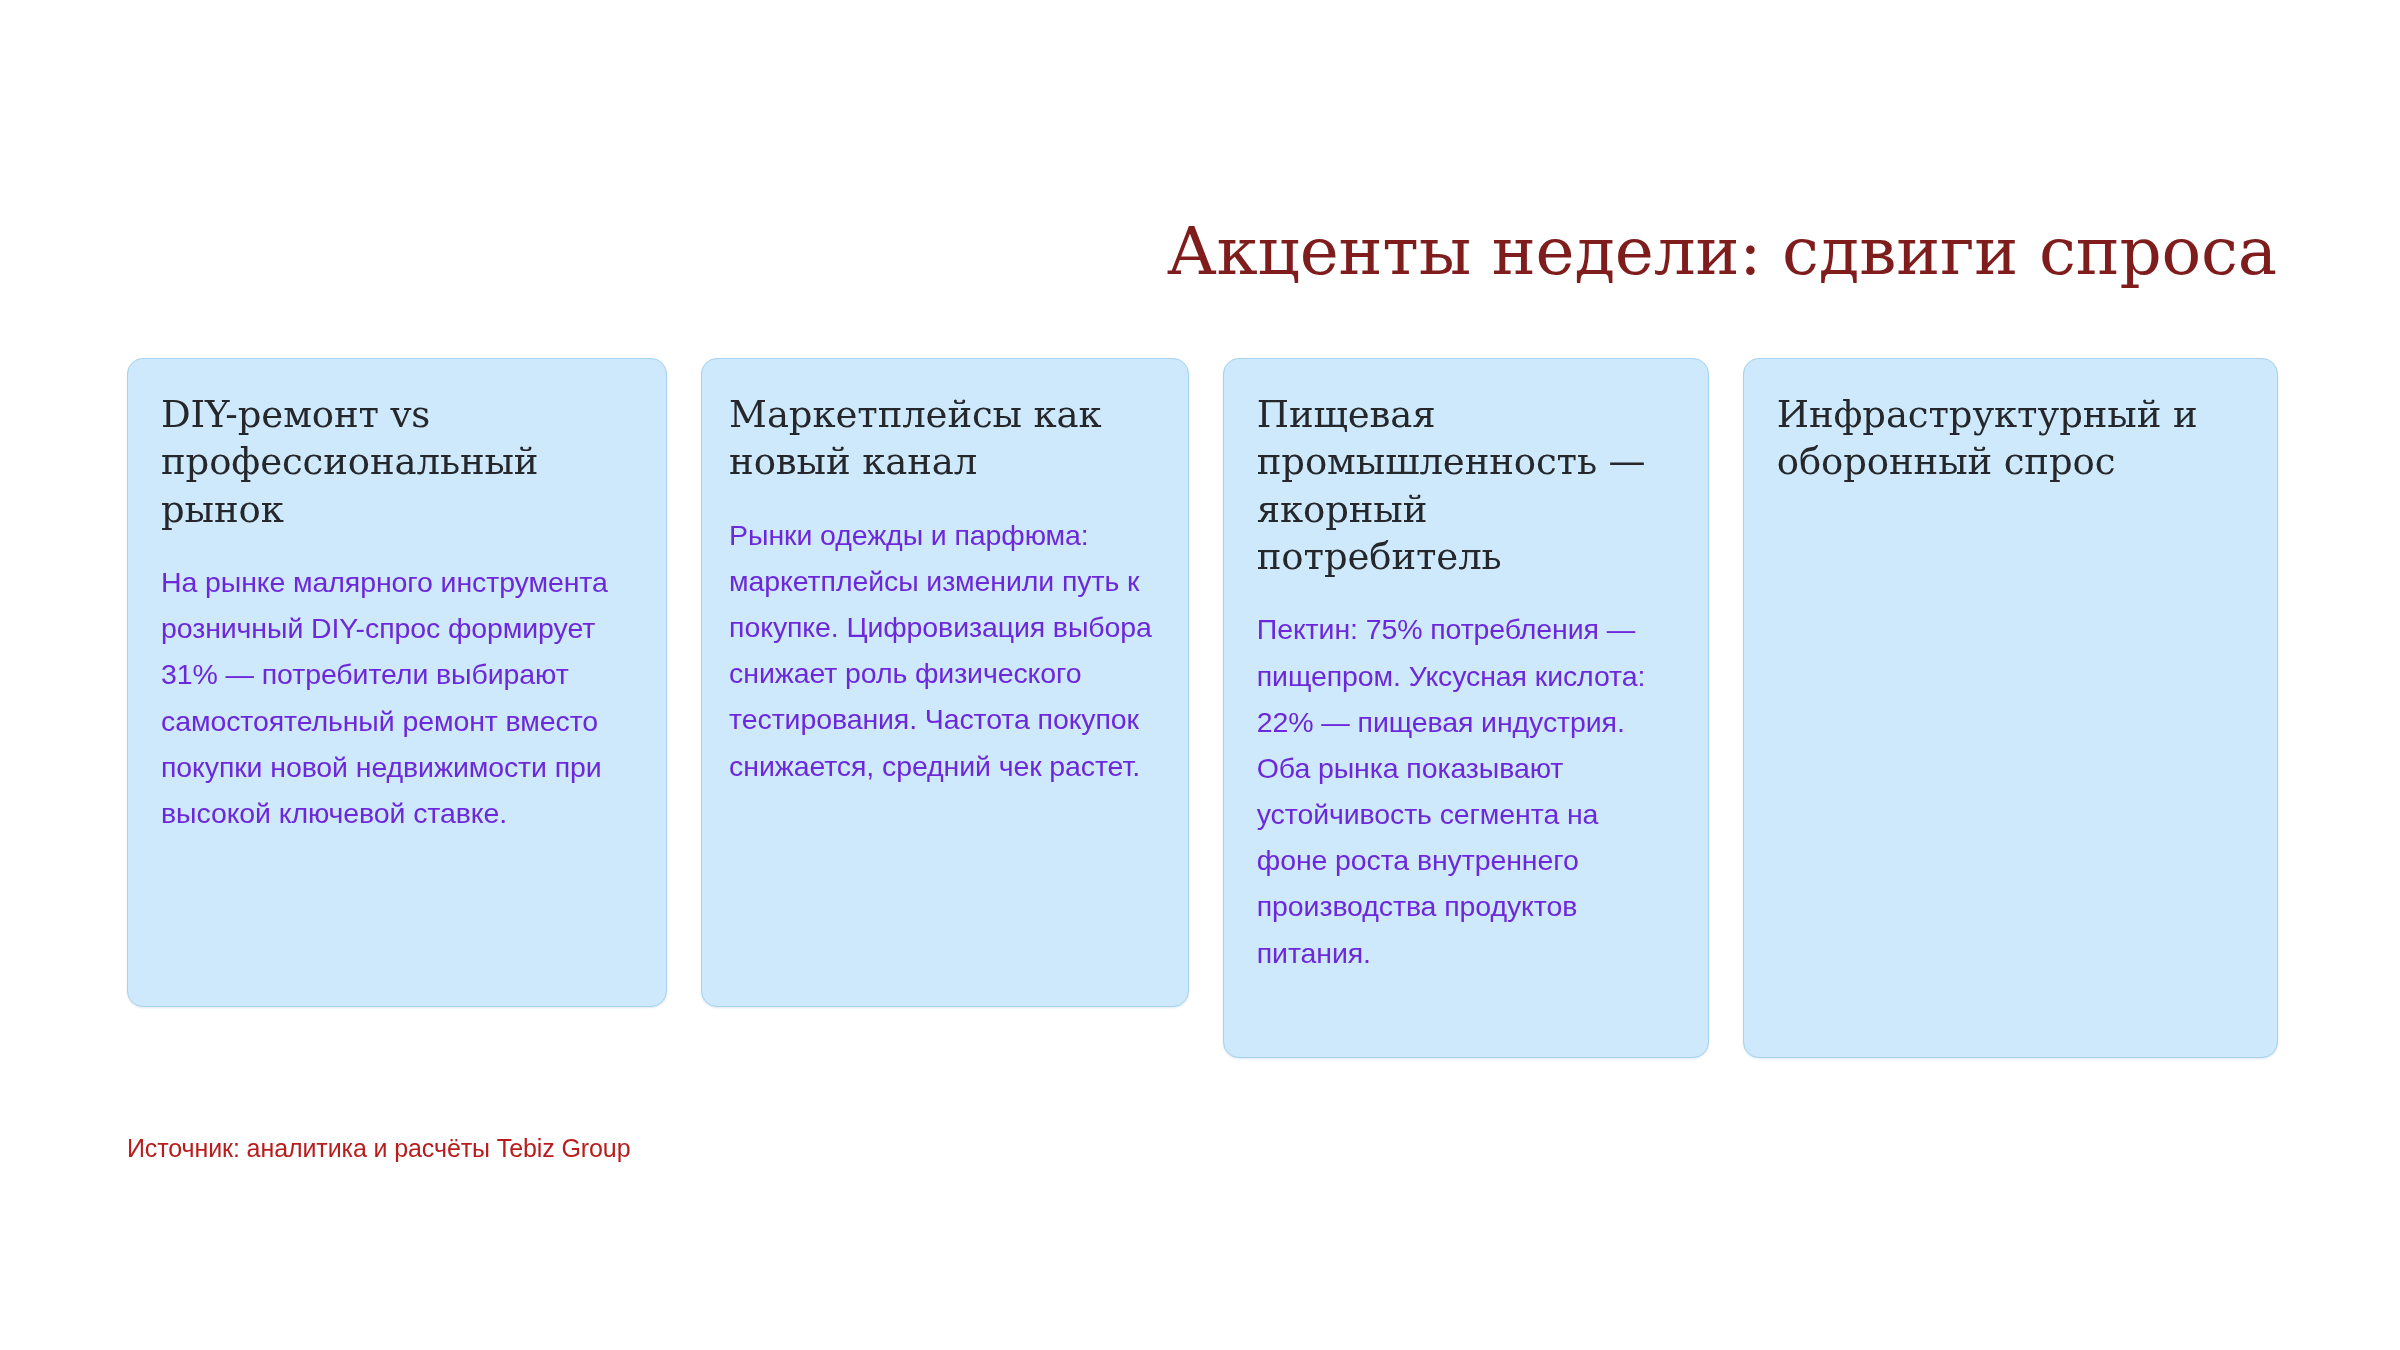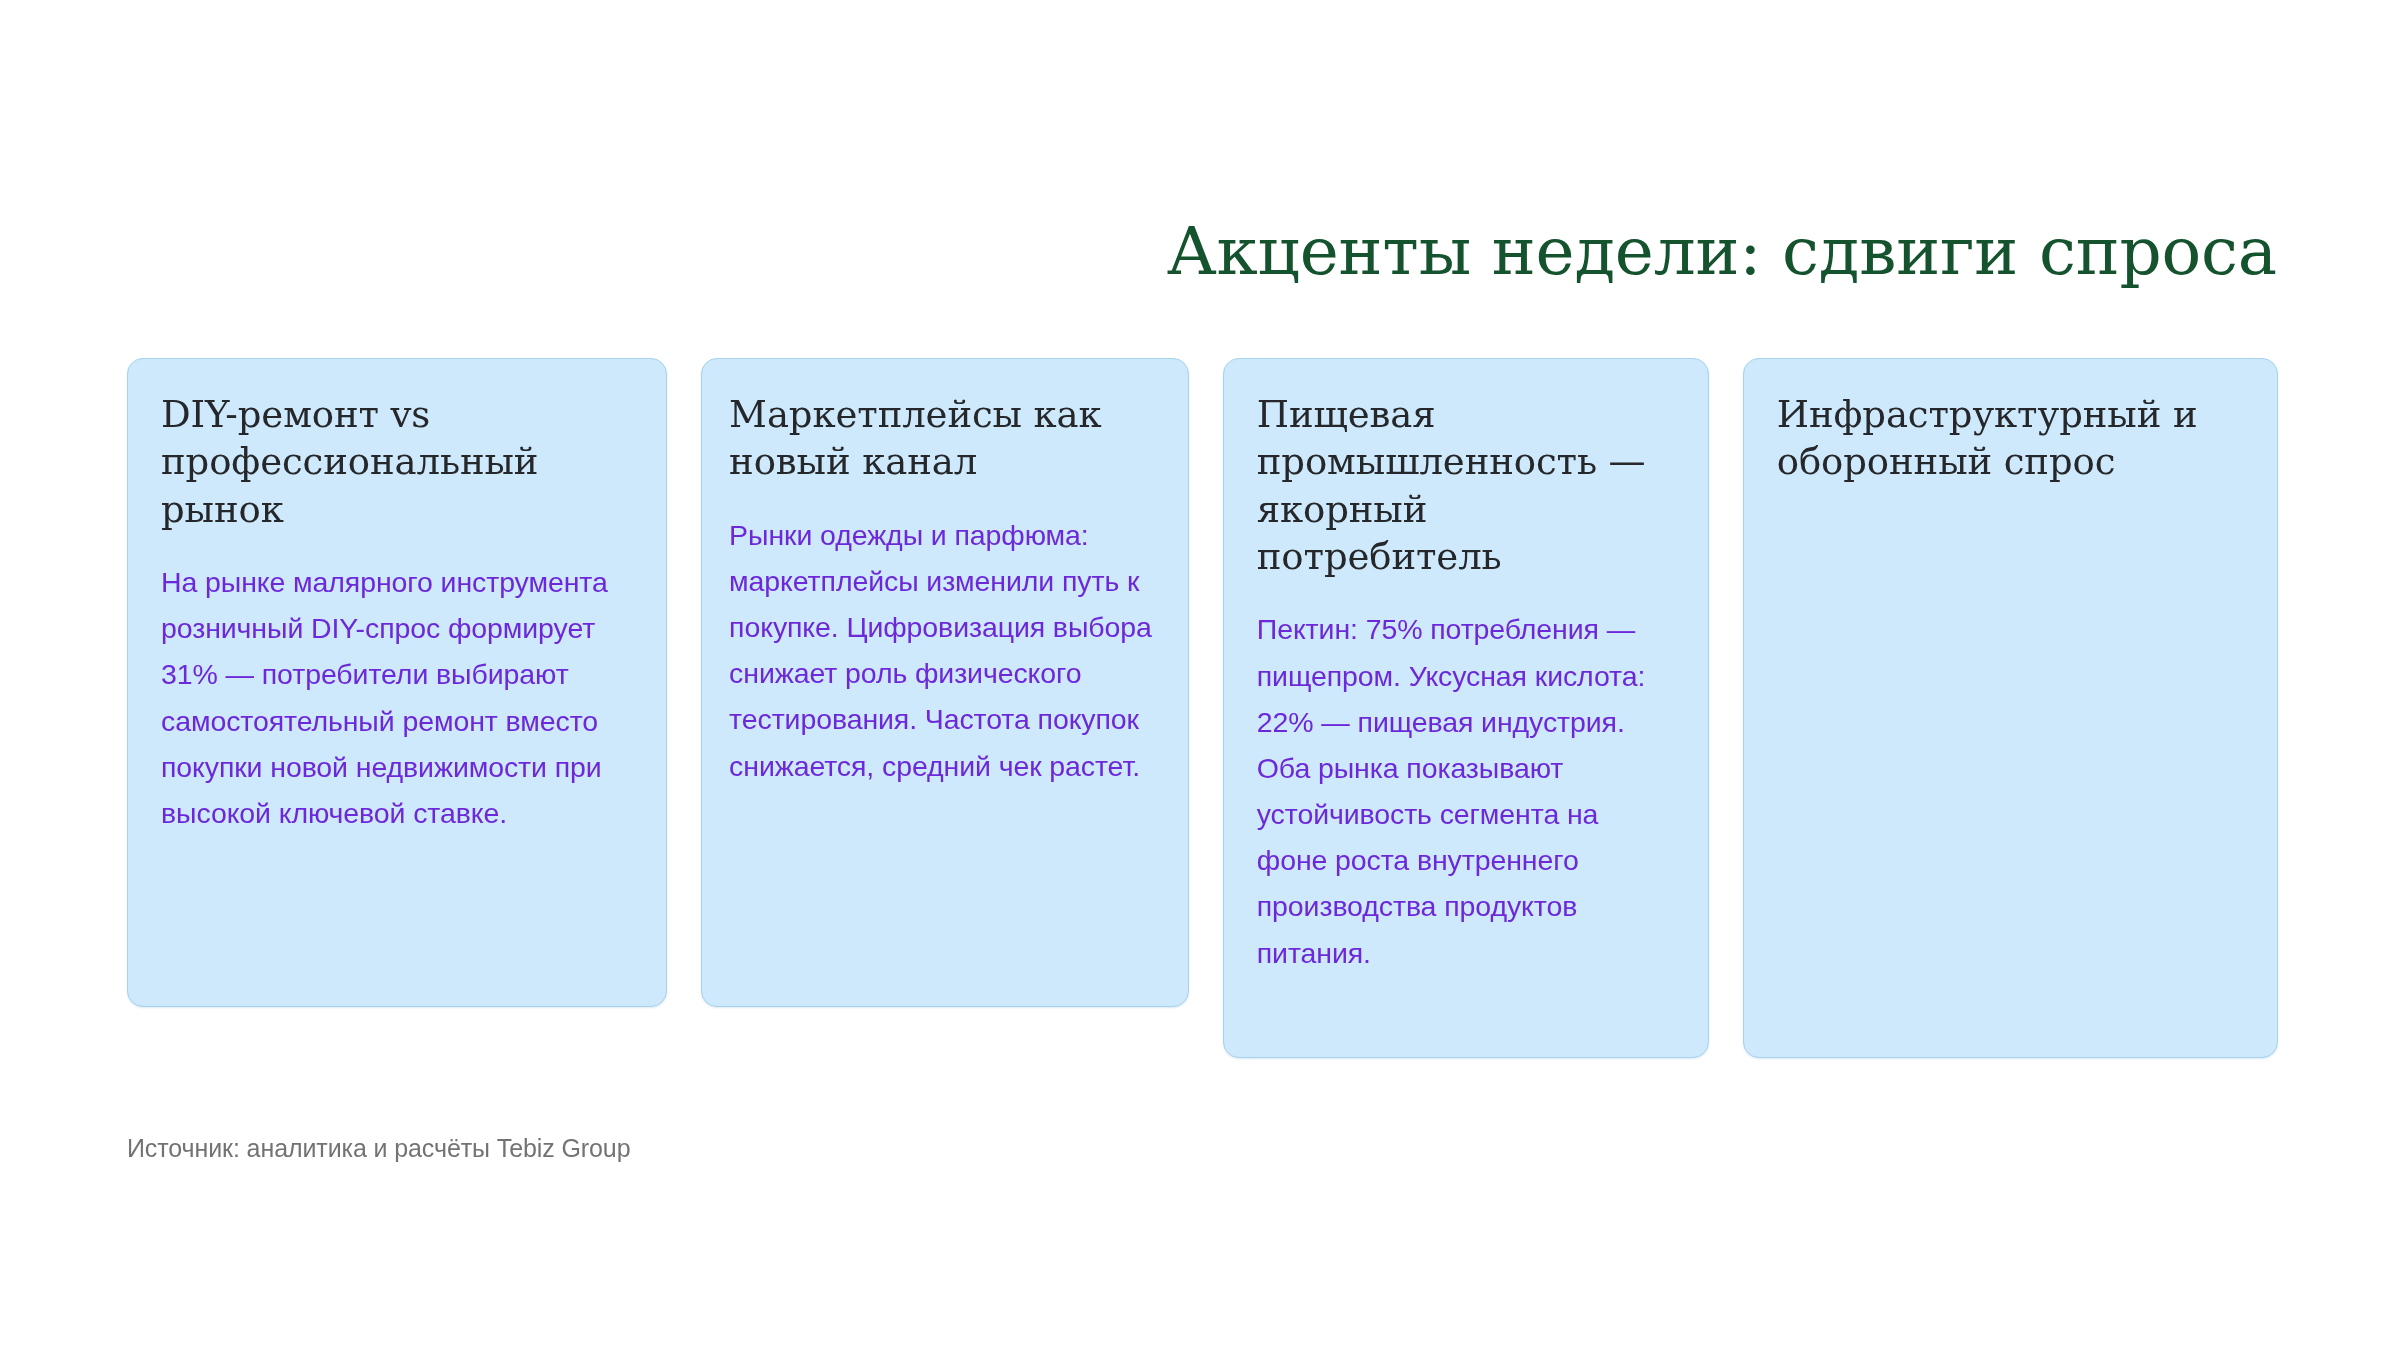--- a/index.html
+++ b/index.html
@@ -28,21 +28,21 @@
   .slide-title {
     position: absolute;
     left: 127px;
     top: 170px;
     width: 2150px;
     text-align: right;
     font-family: "DejaVu Serif", "Liberation Serif", serif;
     font-size: 66px;
     line-height: 1.15;
     font-weight: 400;
-    color: #14532d;
+    color: #7f1d1d;
     letter-spacing: -0.2px;
     white-space: nowrap;
   }
 
   
   .cards {
     position: absolute;
     left: 127px;
     top: 358px;
     width: 2151px;
@@ -87,21 +87,21 @@
   }
 
   
   .source-note {
     position: absolute;
     left: 127px;
     top: 1132px;
     font-family: "Liberation Sans", sans-serif;
     font-size: 25px;
     line-height: 1.3;
-    color: #737373;
+    color: #b91c1c;
     letter-spacing: -0.1px;
   }
 </style>
 </head>
 <body>
 
 <div class="slide">
 
   <h1 class="slide-title">Акценты недели: сдвиги спроса</h1>
 

